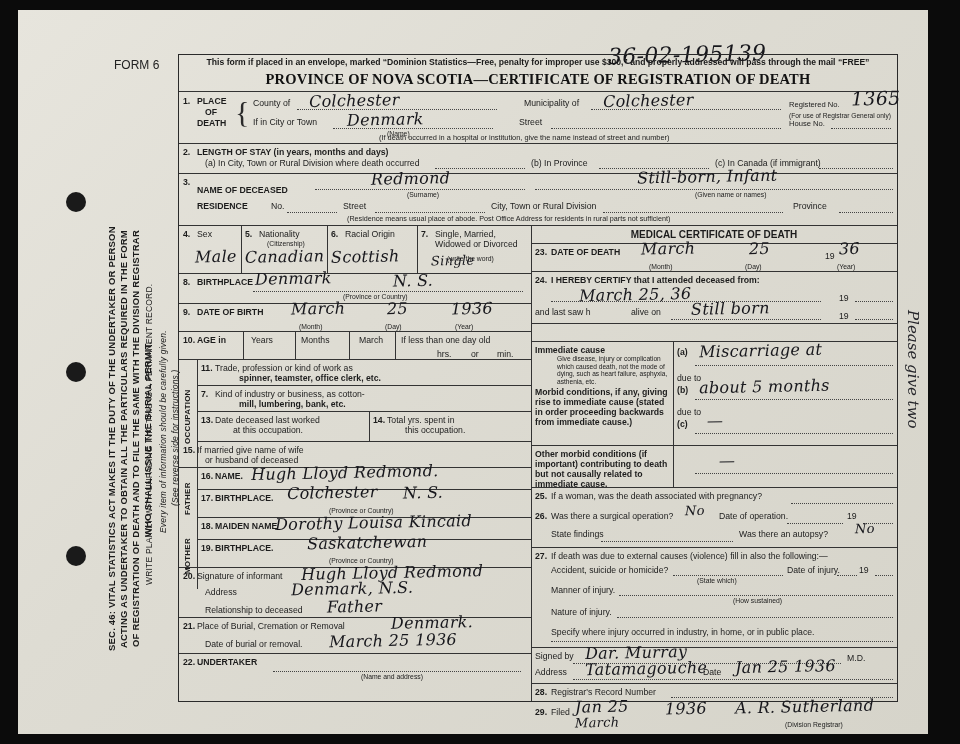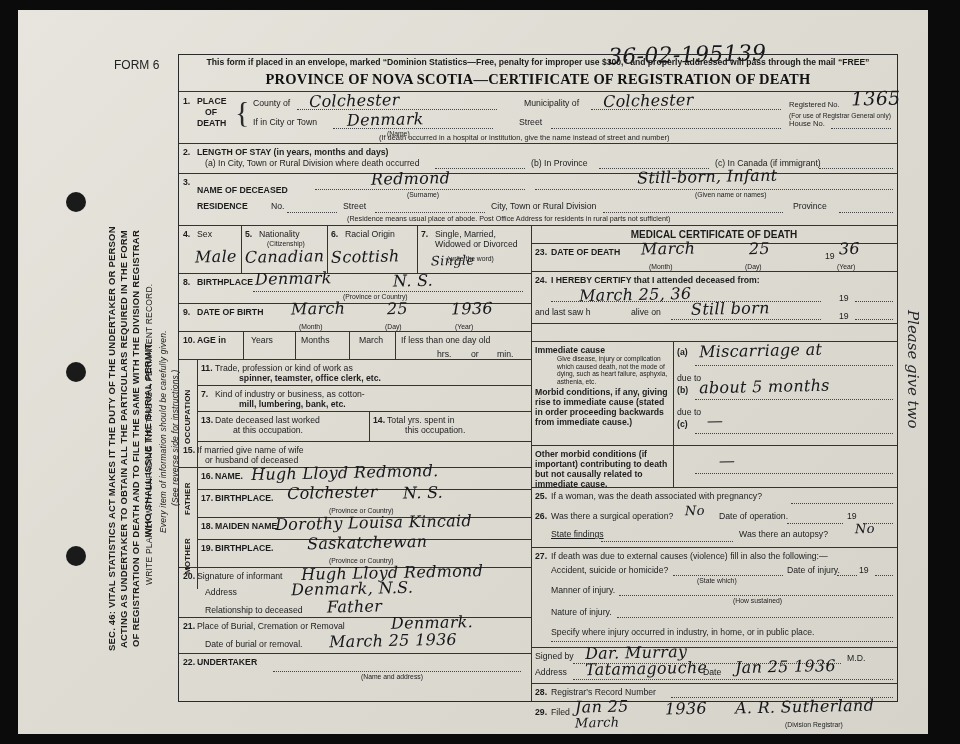--- a/index.html
+++ b/index.html
@@ -319,21 +319,21 @@
     <div class="lbl" style="left:372px;top:436px;">If a woman, was the death associated with pregnancy?</div>
     <div class="dot" style="left:612px;top:448px;width:102px;"></div>
 
     <div class="lbl" style="left:356px;top:456px;"><span class="bold">26.</span></div>
     <div class="lbl" style="left:372px;top:456px;">Was there a surgical operation?</div>
     <div class="hw sm" style="left:506px;top:448px;">No</div>
     <div class="lbl" style="left:540px;top:456px;">Date of operation.</div>
     <div class="dot" style="left:608px;top:468px;width:56px;"></div>
     <div class="lbl" style="left:668px;top:456px;">19</div>
     <div class="dot" style="left:684px;top:468px;width:30px;"></div>
-    <div class="lbl" style="left:372px;top:474px;text-decoration:underline;">State findings</div>
+    <div class="lbl" style="left:372px;top:474px;">State findings</div>
     <div class="dot" style="left:422px;top:486px;width:132px;"></div>
     <div class="lbl" style="left:560px;top:474px;">Was there an autopsy?</div>
     <div class="hw sm" style="left:676px;top:466px;">No</div>
     <div class="rule" style="left:352px;top:492px;width:366px;"></div>
 
     <div class="lbl" style="left:356px;top:496px;"><span class="bold">27.</span></div>
     <div class="lbl" style="left:372px;top:496px;">If death was due to external causes (violence) fill in also the following:—</div>
     <div class="lbl" style="left:372px;top:510px;">Accident, suicide or homicide?</div>
     <div class="dot" style="left:494px;top:520px;width:110px;"></div>
     <div class="lbl" style="left:518px;top:522px;font-size:6.8px;">(State which)</div>

